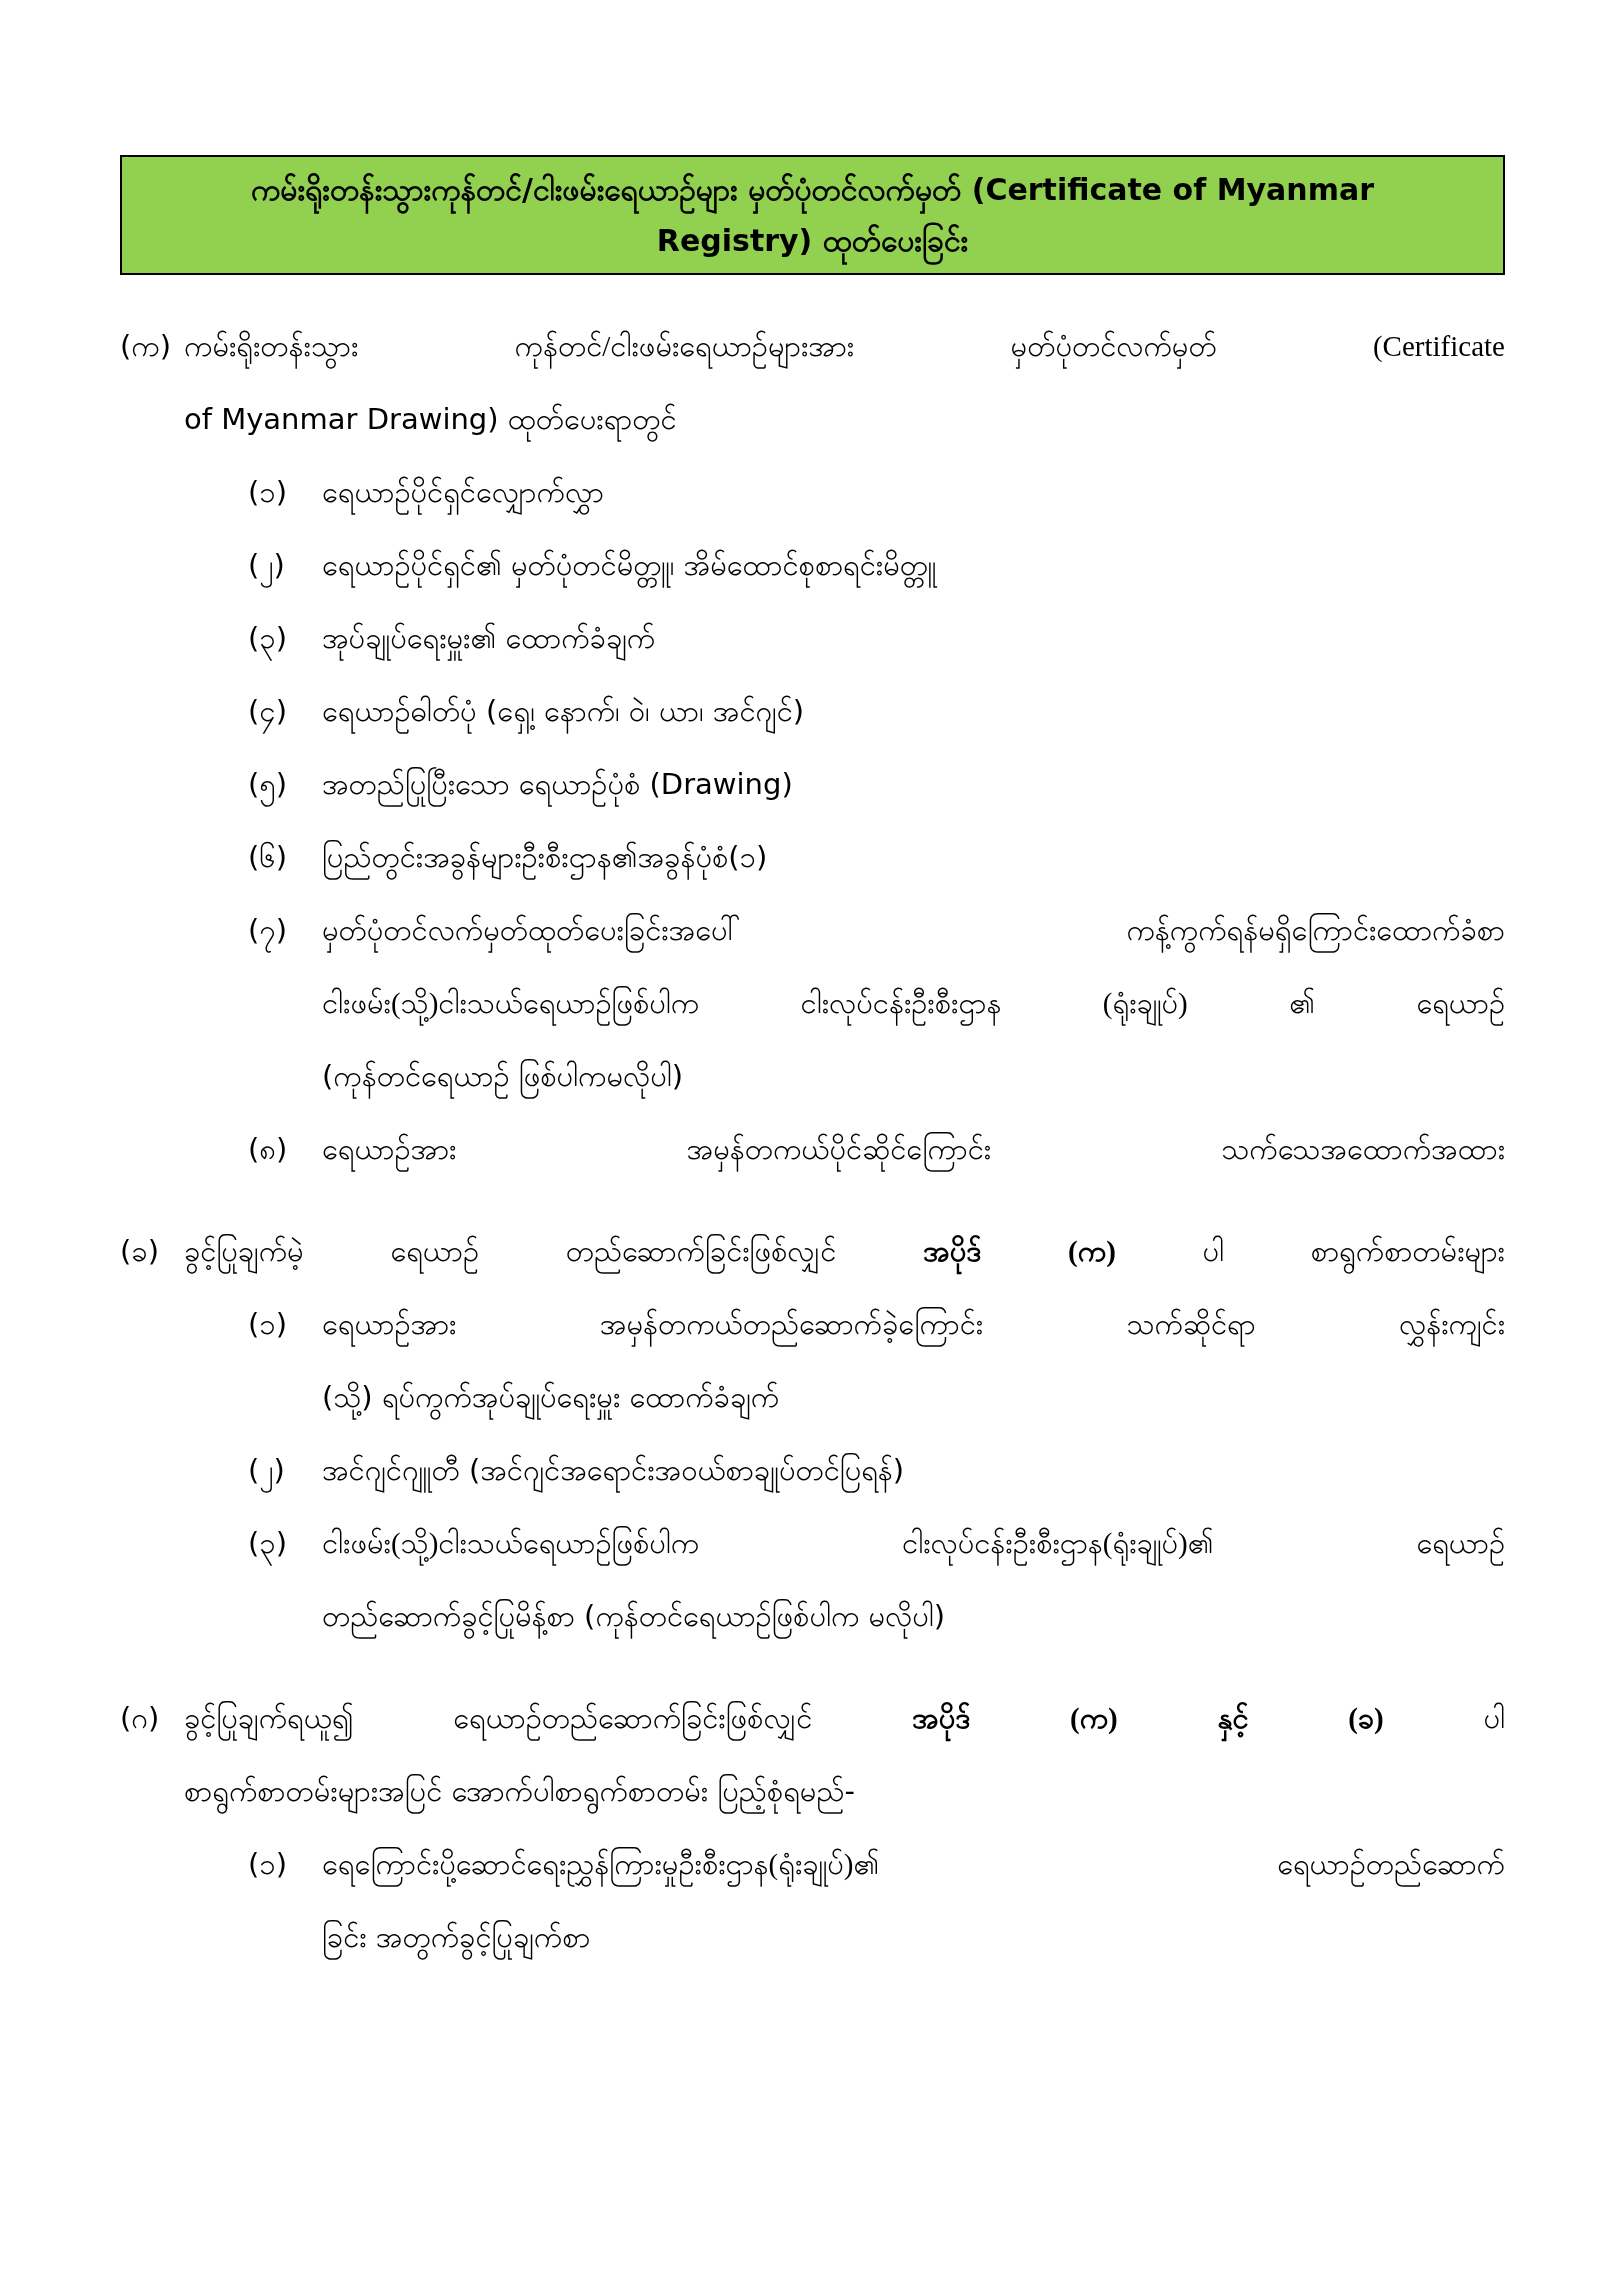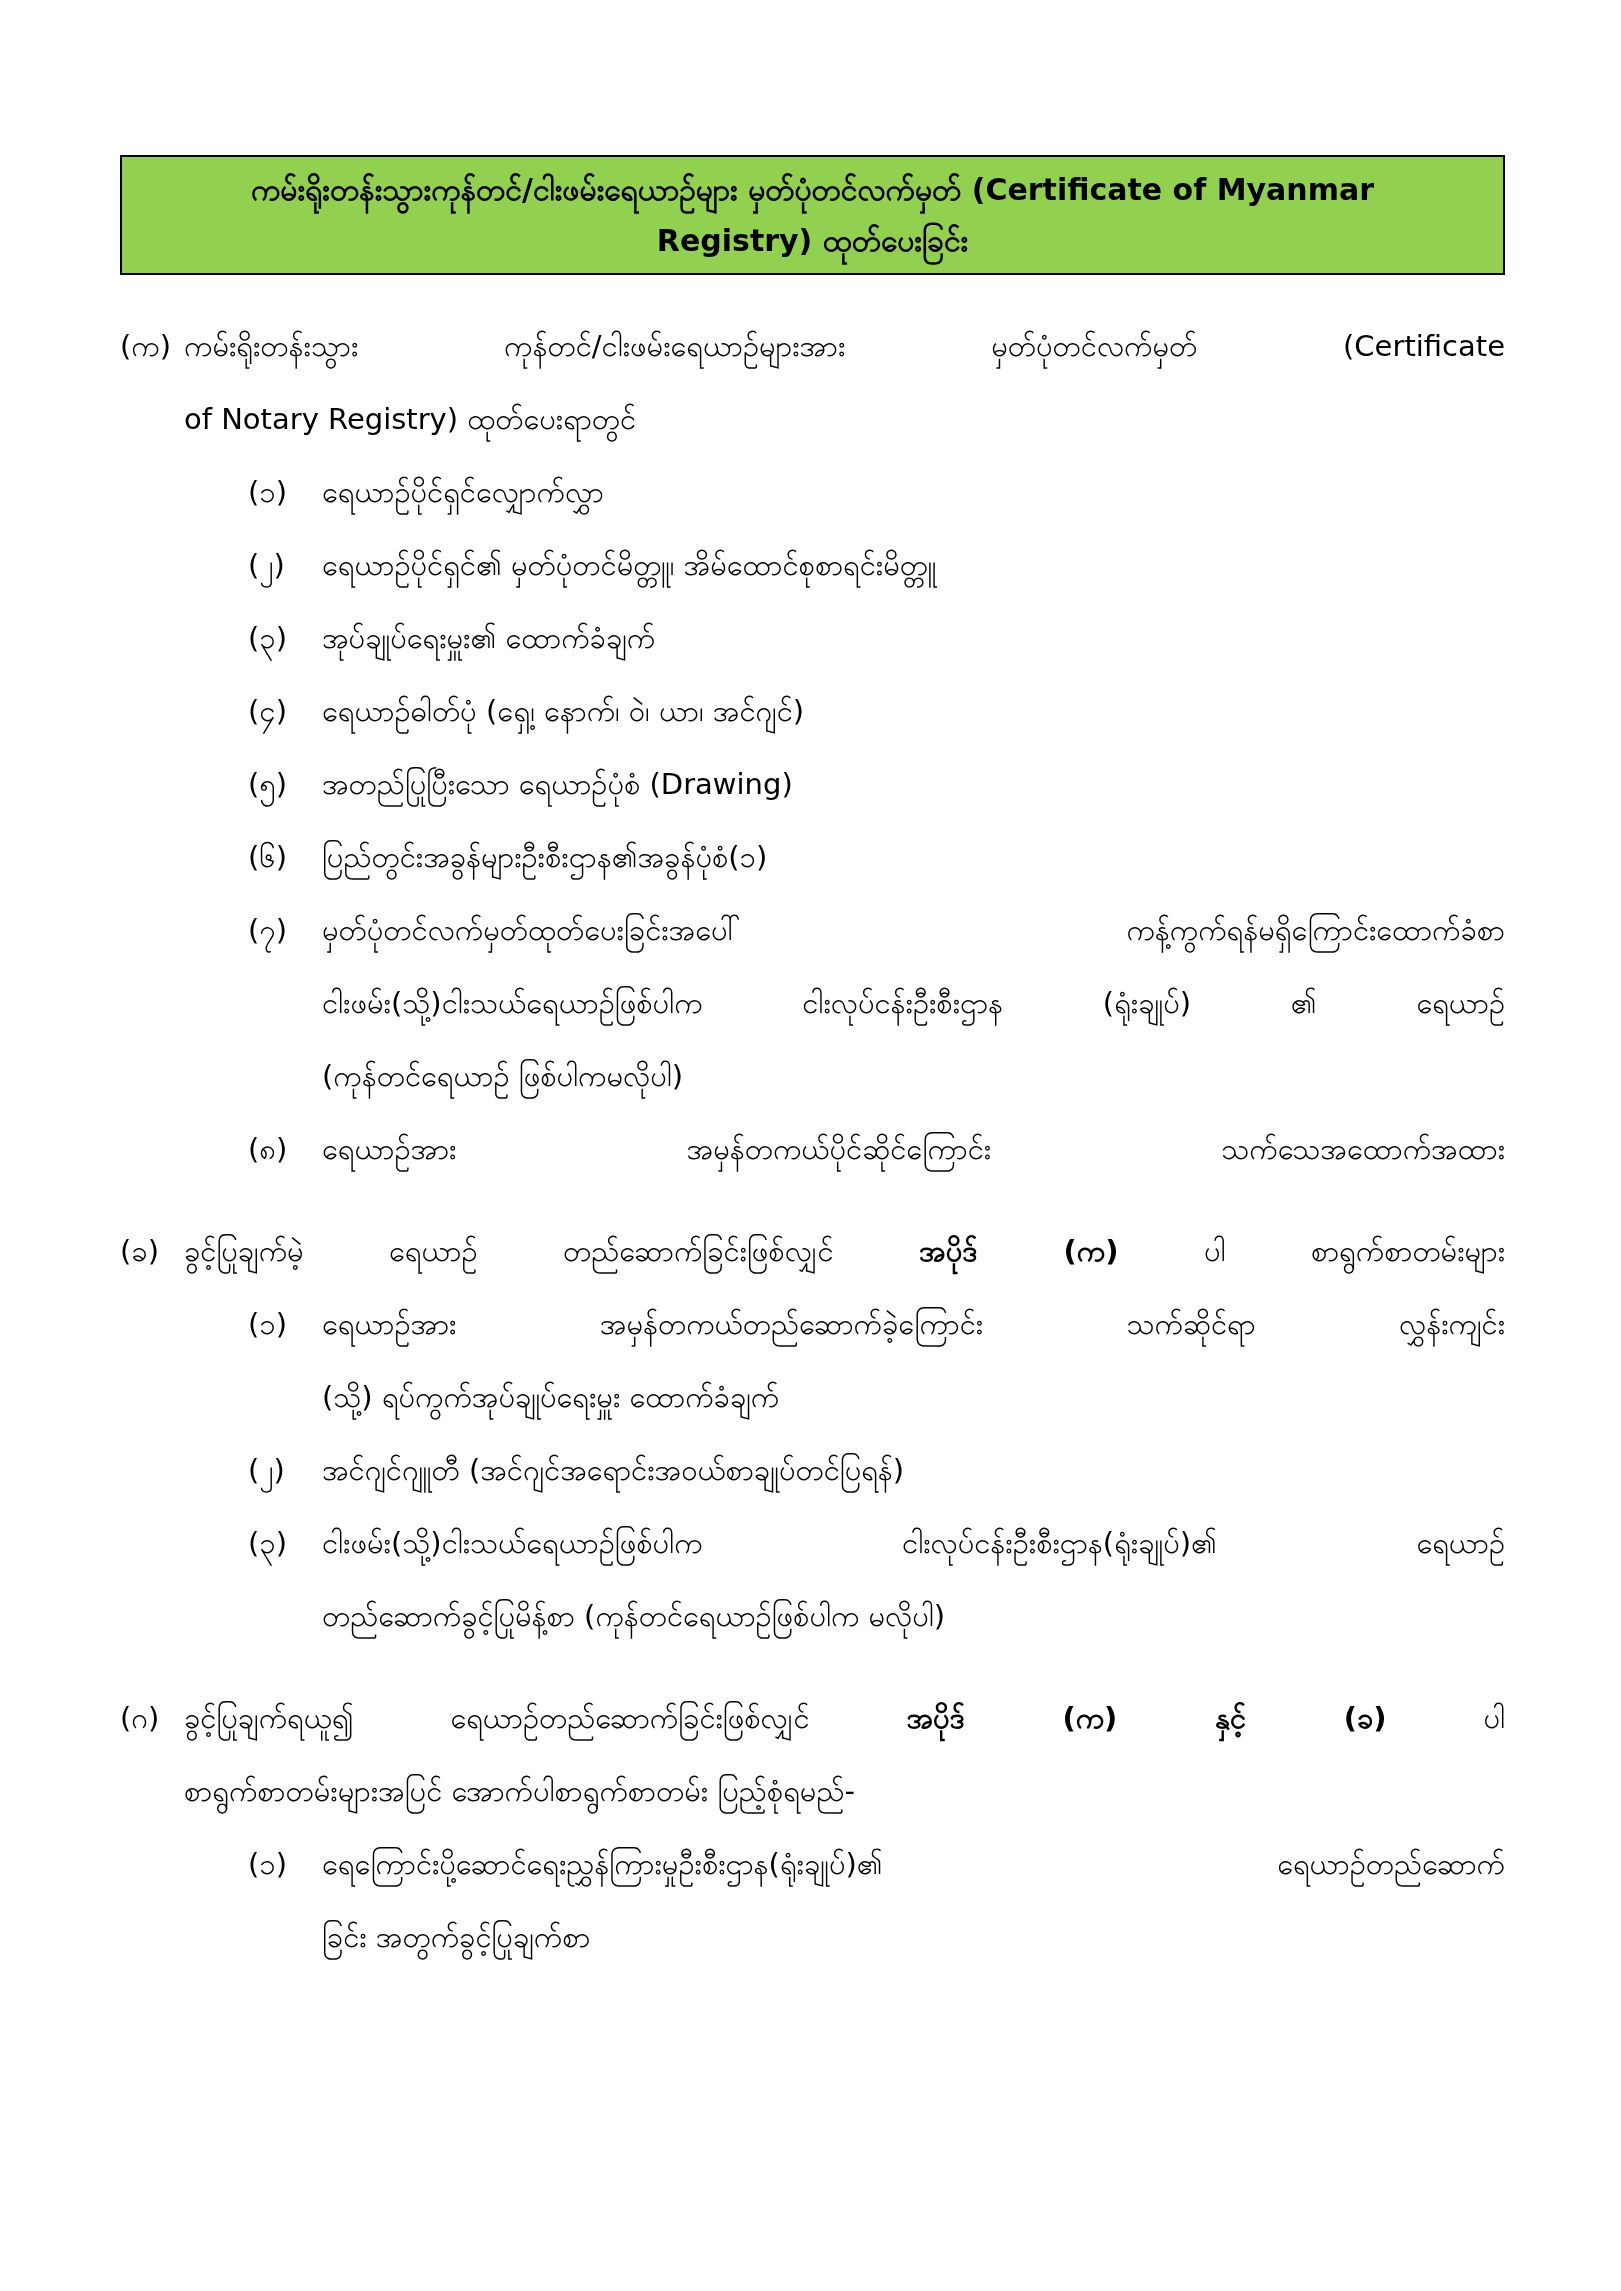--- a/index.html
+++ b/index.html
@@ -24,21 +24,21 @@
   }
 
   .body-text { margin-top:35px; }
 
   .sec { display:flex; margin-top:29px; }
   .sec:first-child { margin-top:0; }
   .sec-label { flex:none; width:64px; line-height:73px; }
   .sec-body { flex:1; min-width:0; }
 
   .line { line-height:73px; min-height:73px; }
-  .just { text-align:justify; text-align-last:justify; }
+  .just { text-align:justify; text-align-last:justify;font-family:Liberation Serif, serif; }
   .b { font-weight:700; }
 
   .item { display:flex; margin-left:64px; }
   .item-label { flex:none; width:74px; line-height:73px; }
   .item-body { flex:1; min-width:0; }
 </style>
 </head>
 <body>
 
 <div class="page">
@@ -47,21 +47,21 @@
     <div>ကမ်းရိုးတန်းသွားကုန်တင်/ငါးဖမ်းရေယာဉ်များ မှတ်ပုံတင်လက်မှတ် (Certificate of Myanmar</div>
     <div>Registry) ထုတ်ပေးခြင်း</div>
   </div>
 
   <div class="body-text">
 
     <div class="sec">
       <div class="sec-label">(က)</div>
       <div class="sec-body">
         <div class="line just">ကမ်းရိုးတန်းသွား ကုန်တင်/ငါးဖမ်းရေယာဉ်များအား မှတ်ပုံတင်လက်မှတ် (Certificate</div>
-        <div class="line">of Notary Registry) ထုတ်ပေးရာတွင်</div>
+        <div class="line">of Myanmar Drawing) ထုတ်ပေးရာတွင်</div>
 
         <div class="item">
           <div class="item-label">(၁)</div>
           <div class="item-body">
             <div class="line">ရေယာဉ်ပိုင်ရှင်လျှောက်လွှာ</div>
           </div>
         </div>
 
         <div class="item">
           <div class="item-label">(၂)</div>

